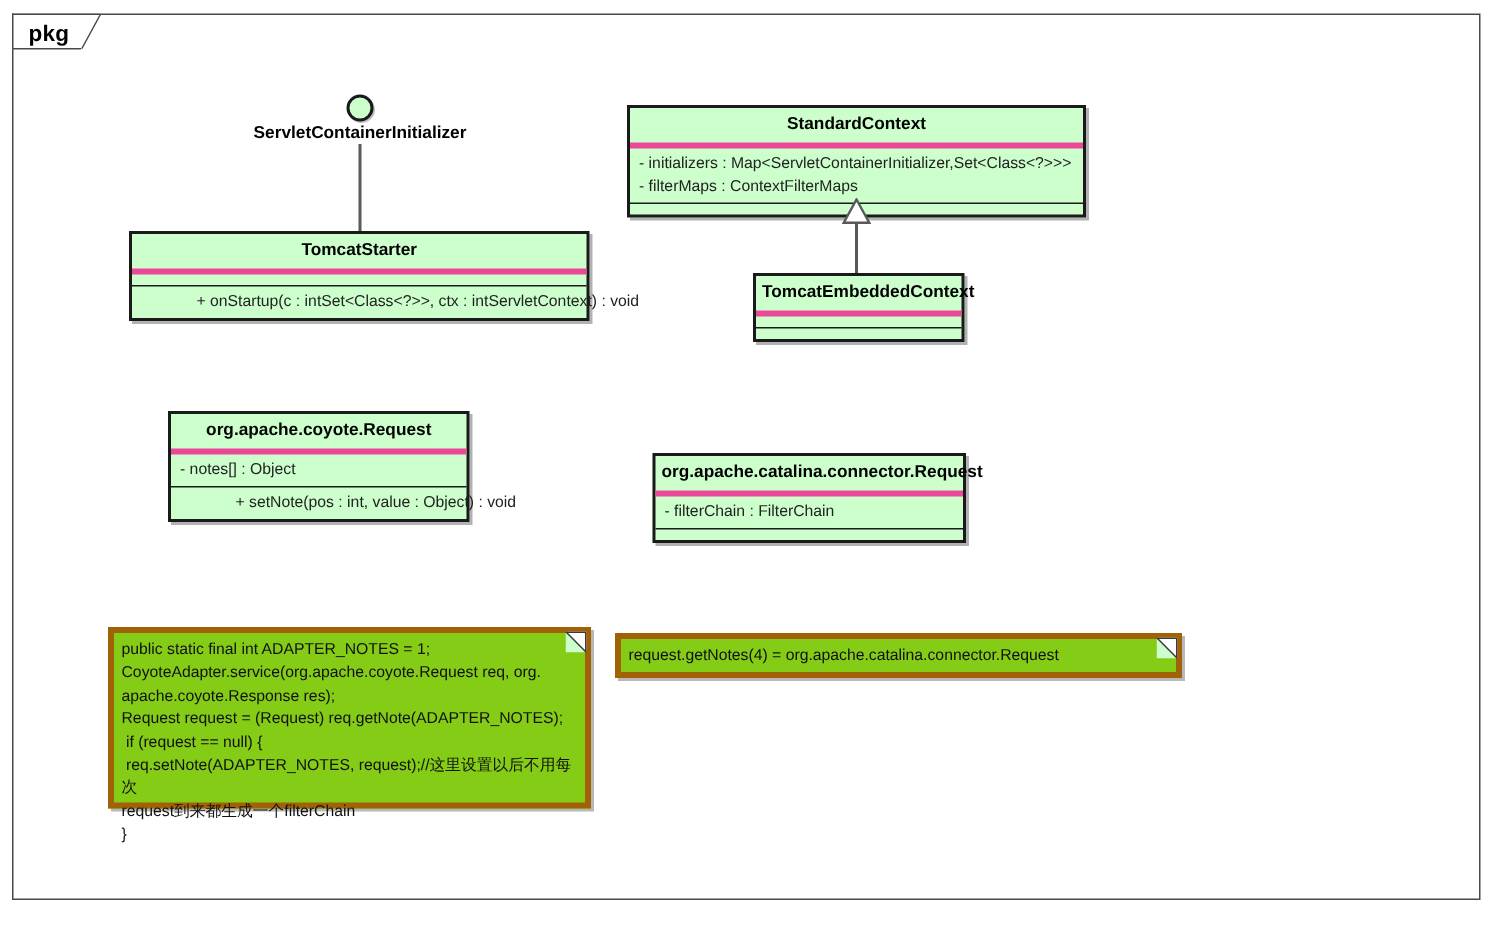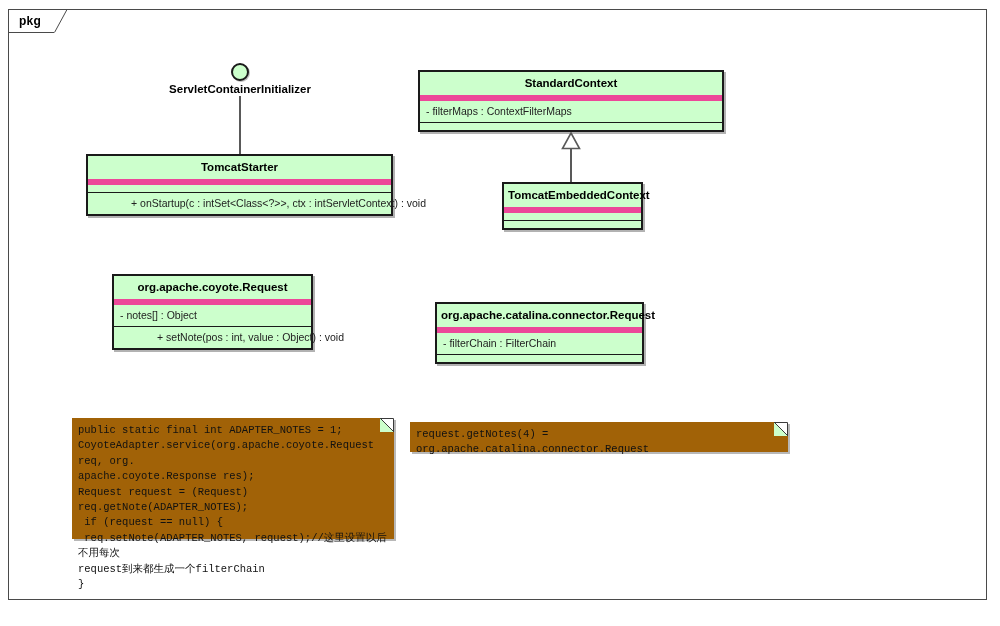--- a/index.html
+++ b/index.html
@@ -42,21 +42,21 @@
     box-sizing: border-box;
     background: #ffffff;
     border-left: 1px solid #4a4a4a;
     border-top: 1px solid #4a4a4a;
     border-bottom: 1px solid #4a4a4a;
   }
   .frame-tab-label {
     position: absolute;
     left: 10px;
     top: 4px;
-    font-size: 12px;
+    font-size: 15px;
     font-weight: bold;
     color: #000;
     letter-spacing: 0.2px;
   }
   .frame-tab-corner {
     position: absolute;
     left: 54px;
     top: 9px;
     width: 13px;
     height: 24px;
@@ -70,21 +70,21 @@
     border: 2px solid #1a1a1a;
     background: #ccffcc;
     box-shadow: 2px 2px 0 rgba(0,0,0,0.30);
   }
   .uml-name {
     text-align: center;
     font-size: 11.5px;
     font-weight: bold;
     color: #000;
     padding: 4px 4px 5px 4px;
-    border-bottom: 6px solid #ec4899;
+    border-bottom: 4px solid #ec4899;
     line-height: 14px;
     white-space: nowrap;
   }
   .uml-compartment {
     border-bottom: 1px solid #1a1a1a;
     padding: 3px 6px 3px 6px;
   }
   .uml-compartment:last-child {
     border-bottom: none;
     margin-left: 37px;
@@ -124,24 +124,23 @@
   .conn-line {
     position: absolute;
     background: #595959;
   }
   .conn-vert { width: 2px; }
 
   
   .uml-note {
     position: absolute;
     box-sizing: border-box;
-    background: #a16207;
-    border: 1px solid #a16207;
+    background: #84cc16;
+    border: 4px solid #a16207;
     box-shadow: 2px 2px 0 rgba(0,0,0,0.28);
-    font-family: Liberation Mono, monospace;
   }
   .uml-note .note-body {
     padding: 4px 6px 4px 5px;
     font-size: 10.5px;
     line-height: 15.4px;
     color: #111;
     white-space: pre-wrap;
     word-break: break-word;
   }
   .note-fold {
@@ -199,20 +198,21 @@
     <div class="uml-name">TomcatStarter</div>
     <div class="uml-compartment empty"></div>
     <div class="uml-compartment">
       <div class="uml-feature">+ onStartup(c : intSet&lt;Class&lt;?&gt;&gt;, ctx : intServletContext) : void</div>
     </div>
   </div>
 
   <div class="uml-class" style="left:418px; top:70px; width:306px;">
     <div class="uml-name">StandardContext</div>
     <div class="uml-compartment">
+      <div class="uml-feature">- initializers : Map&lt;ServletContainerInitializer,Set&lt;Class&lt;?&gt;&gt;&gt;</div>
       <div class="uml-feature">- filterMaps : ContextFilterMaps</div>
     </div>
     <div class="uml-compartment empty"></div>
   </div>
 
   <div class="conn-line conn-vert" style="left:570px; top:148px; height:34px;"></div>
   <svg style="position:absolute; left:561px; top:132px; width:20px; height:18px;" viewBox="0 0 20 18">
     <polygon points="10,1 18.5,16.5 1.5,16.5" fill="#ffffff" stroke="#595959" stroke-width="1.6"></polygon>
   </svg>
 

